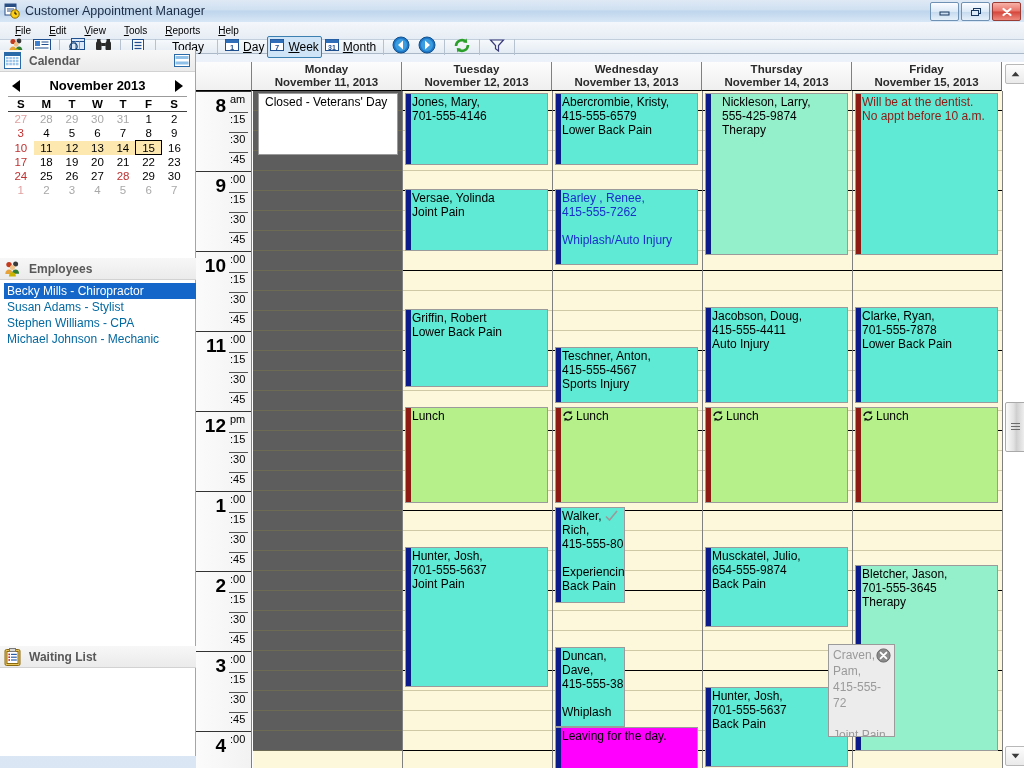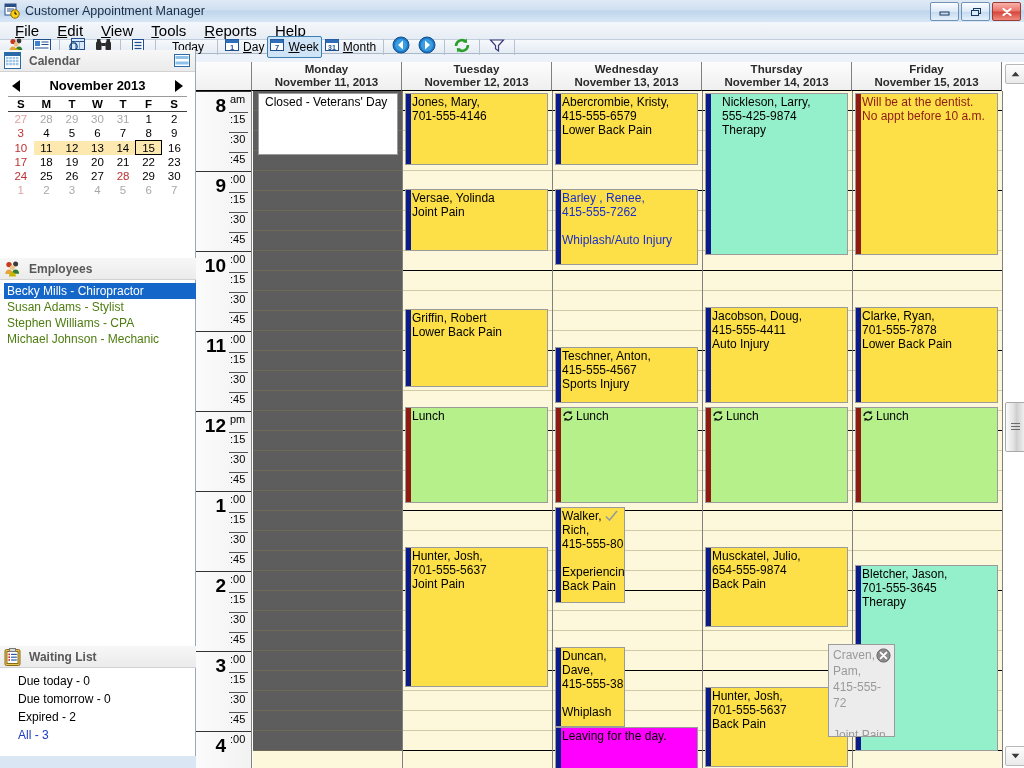--- a/index.html
+++ b/index.html
@@ -25,21 +25,21 @@
     background:linear-gradient(#fcfdff,#dce9f7 50%,#c4d9ee 51%,#e6f0fb);
     display:flex;align-items:center;justify-content:center;}
   .winbtn.close{border-color:#9a3b34;
     background:linear-gradient(#f8b2a8,#e8736a 48%,#d4453a 52%,#ef8a7e);}
   .winbtn svg{display:block;}
 
   
   .menubar{position:absolute;left:0;top:22px;width:1024px;height:18px;
     background:linear-gradient(#f4f7fb,#e7edf5);border-bottom:1px solid #c3cedd;
     display:flex;align-items:center;padding-left:6px;box-sizing:border-box;}
-  .menubar .mi{padding:1px 9px;font-size:15px;color:#000;}
+  .menubar .mi{padding:1px 9px;font-size:10px;color:#000;}
   .menubar .mi u{text-decoration:underline;}
 
   
   .toolbar{position:absolute;left:0;top:40px;width:1024px;height:14px;
     background:linear-gradient(#f6f9fc,#e4ebf3);border-bottom:1px solid #aab8c8;
     display:flex;align-items:center;padding-left:3px;box-sizing:border-box;gap:0px;}
   .tbtn{height:20px;min-width:20px;display:flex;align-items:center;justify-content:center;
     padding:0 2px;border:1px solid transparent;border-radius:2px;}
   .tbtn.sel{border:1px solid #3c7fb1;background:#cfe4f7;}
   .tbtn .lbl{font-size:12px;margin-left:3px;color:#000;}
@@ -69,21 +69,21 @@
      border-top:1px solid #9b9b9b;border-bottom:1px solid #404040;}
   .mcal td{font-size:11.5px;text-align:center;padding:1px 0;width:14.2%;color:#000;}
   .mcal td.out{color:#a8a8a8;}
   .mcal td.sun{color:#c03030;}
   .mcal td.sunout{color:#e0a0a0;}
   .mcal td.wk{background:#fde9b0;}
   .mcal td.today{background:#fde9b0;border:1px solid #000;padding:0;}
 
   
   .emplist{padding:3px 0 0 4px;}
-  .emplist .row{font-size:12px;padding:1px 3px;color:#4d7c0f;}
+  .emplist .row{font-size:12px;padding:1px 3px;color:#0369a1;}
   .emplist .row.sel{background:#1467c8;color:#fff;}
 
   
   .wlist{padding:4px 0 0 18px;}
   .wlist .row{font-size:12px;color:#000;padding:2px 0;}
   .wlist .row.link{color:#1a39c8;}
 
   .lp-sect{position:absolute;left:0;width:196px;box-sizing:border-box;}
 
   
@@ -113,21 +113,21 @@
   .trow.hour .mn{border-top:none;}
   .trow.hour{border-top:1px solid #333;}
 
   .daycol{position:absolute;top:0;width:150px;height:677px;box-sizing:border-box;
     border-right:1px solid #808080;background:#fdf8dc;}
   .slot{height:20px;box-sizing:border-box;border-bottom:1px solid #cfc9a6;}
   .slot.hr{border-bottom:1px solid #000;}
   .daycol.closed .slot{background:#5d5d5d;border-bottom:1px solid #6e6b55;}
 
   .appt{position:absolute;left:2px;box-sizing:border-box;
-    background:#fde047;border:1px solid #9b9b9b;overflow:hidden;
+    background:#5eead4;border:1px solid #9b9b9b;overflow:hidden;
     font-size:12px;line-height:14px;color:#000;padding:1px 0 0 6px;}
   .appt .bar{position:absolute;left:0;top:0;bottom:0;width:5px;background:#0b1b8a;}
   .appt.lunch{background:#b6f08a;}
   .appt.lunch .bar{background:#8e1a14;}
   .appt.teal{background:#94f0cb;}
   .appt.magenta{background:#ff00ff;}
   .appt.note .bar{background:#8e1a14;}
   .appt.blue-text{color:#1a2ecb;}
   .appt.red-text{color:#8e1a14;}
   .appt .ln{white-space:nowrap;}
@@ -482,26 +482,20 @@
             </g>
             <g fill="#2a5ea8">
               <rect x="7" y="5.8" width="5.8" height="1.2"></rect>
                 <rect x="7" y="8.6" width="5.8" height="1.2"></rect>
                 <rect x="7" y="11.4" width="5.8" height="1.2"></rect>
             </g>
           </svg>
         </span>
         <span class="ph-txt">Waiting List</span>
       </div>
-      <div class="wlist" id="wait-list">
-          <div class="row">Due today - 0</div>
-          <div class="row">Due tomorrow - 0</div>
-          <div class="row">Expired - 2</div>
-          <div class="row link">All - 3</div>
-        </div>
     </div>
   </div>
 
   <div class="cal">
     <div class="colhdrs" id="col-hdrs">
       <div class="corner"></div>
     <div class="colhdr">
           <div class="d1">Monday</div>
           <div class="d2">November 11, 2013</div>
         </div>

